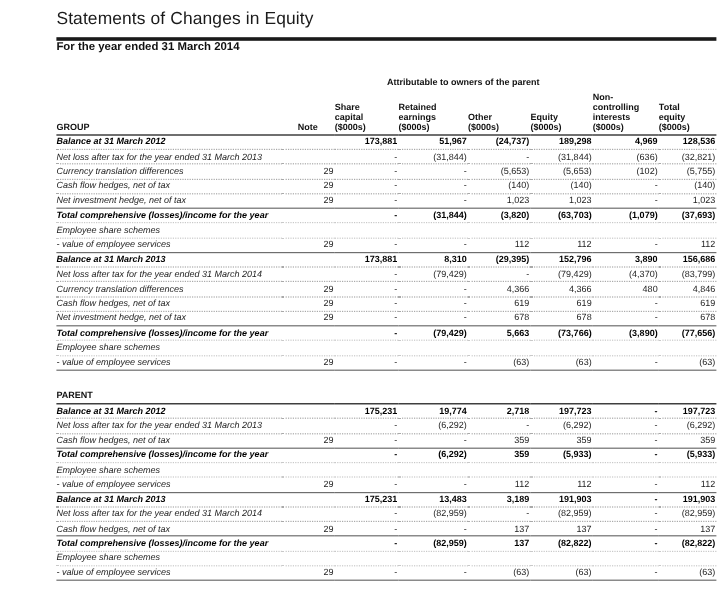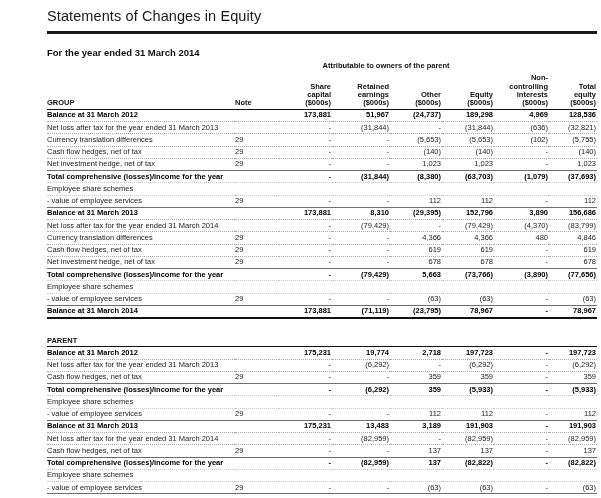--- a/index.html
+++ b/index.html
@@ -27,63 +27,62 @@
   }
   .title-rule {
     border: none;
     border-top: 3px solid #1a1a1a;
     margin: 7px 0 0 0;
     width: 550px;
   }
   .doc-subtitle {
     font-size: 9.5px;
     font-weight: 700;
-    margin-top: 13px;
     color: #111;
   }
   table {
     border-collapse: collapse;
     table-layout: fixed;
     width: 550px;
     font-size: 7.5px;
   }
-  .tbl-main { margin-top: 2px; }
+  .tbl-main { margin-top: 18px; }
   .tbl-parent { margin-top: 16px; }
   col.c-label  { width: 188px; }
   col.c-note   { width: 44px; }
   col.c-share  { width: 53px; }
   col.c-ret    { width: 58px; }
   col.c-other  { width: 52px; }
   col.c-equity { width: 52px; }
   col.c-nci    { width: 55px; }
   col.c-total  { width: 48px; }
   th, td {
     padding: 1.5px 1px 1.5px 0;
     line-height: 1.1;
     vertical-align: bottom;
     overflow: hidden;
     white-space: nowrap;
   }
   th {
     font-weight: 700;
-    text-align: right;
+    text-align: left;
     white-space: pre-line;
     color: #111;
   }
   th.h-span {
     text-align: center;
     white-space: nowrap;
     padding-bottom: 3px;
   }
   th.h-left { text-align: left; }
-  th.h-note { text-align: left; }
+  th.h-note { text-align: center; }
   .head-row th { border-bottom: 1.8px solid #111; }
   td { text-align: right; color: #222; }
-  td.cell-label { text-align: left; }
-  td.cell-note  { text-align: left; }
+  td.cell-label { text-align: left; font-style: italic; }
+  td.cell-note  { text-align: right; }
   tr.bold td { font-weight: 700; color: #000; }
   tr.b-dotted td { border-bottom: 1px dotted #a9a9a9; }
   tr.b-solid  td { border-bottom: 1px solid #6e6e6e; }
   tr.b-thick  td { border-bottom: 2.5px solid #111; }
   tr.b-none   td { border-bottom: 1px dotted #c9c9c9; }
 </style>
 </head>
 <body>
 
 <div class="page">
@@ -180,21 +179,21 @@
           <td class="cell-value">1,023</td>
           <td class="cell-value">1,023</td>
           <td class="cell-value">-</td>
           <td class="cell-value">1,023</td>
         </tr>
         <tr class="bold b-none">
           <td class="cell-label">Total comprehensive (losses)/income for the year</td>
           <td class="cell-note"></td>
           <td class="cell-value">-</td>
           <td class="cell-value">(31,844)</td>
-          <td class="cell-value">(8,380)</td>
+          <td class="cell-value">(3,820)</td>
           <td class="cell-value">(63,703)</td>
           <td class="cell-value">(1,079)</td>
           <td class="cell-value">(37,693)</td>
         </tr>
         <tr class="b-none">
           <td class="cell-label">Employee share schemes</td>
           <td class="cell-note"></td>
           <td class="cell-value"></td>
           <td class="cell-value"></td>
           <td class="cell-value"></td>
@@ -284,30 +283,20 @@
         </tr>
         <tr class="b-solid">
           <td class="cell-label">- value of employee services</td>
           <td class="cell-note">29</td>
           <td class="cell-value">-</td>
           <td class="cell-value">-</td>
           <td class="cell-value">(63)</td>
           <td class="cell-value">(63)</td>
           <td class="cell-value">-</td>
           <td class="cell-value">(63)</td>
-        </tr>
-        <tr class="bold b-thick">
-          <td class="cell-label">Balance at 31 March 2014</td>
-          <td class="cell-note"></td>
-          <td class="cell-value">173,881</td>
-          <td class="cell-value">(71,119)</td>
-          <td class="cell-value">(23,795)</td>
-          <td class="cell-value">78,967</td>
-          <td class="cell-value">-</td>
-          <td class="cell-value">78,967</td>
         </tr>
       </tbody>
   </table>
 
   <table class="tbl-parent">
     <colgroup>
       <col class="c-label">
         <col class="c-note">
         <col class="c-share">
         <col class="c-ret">

